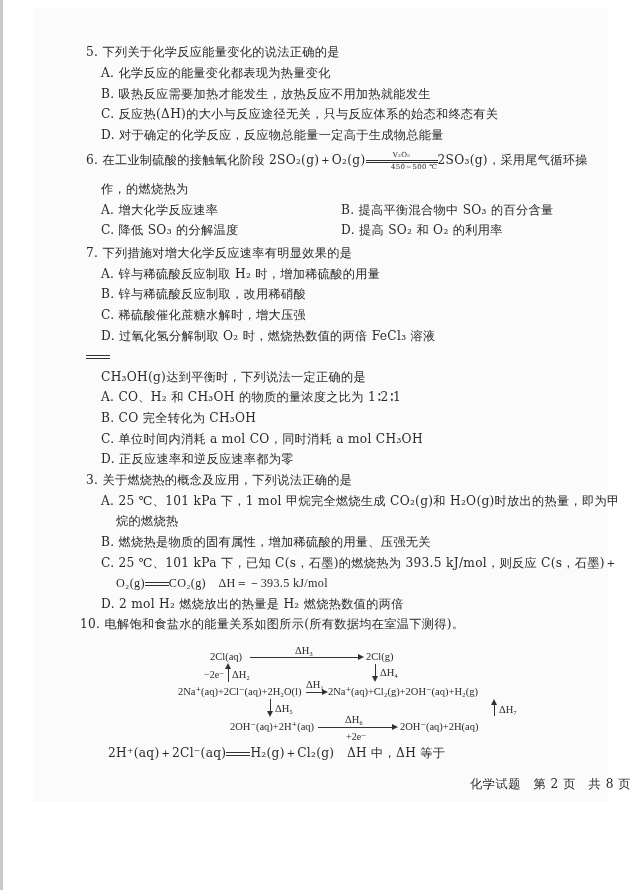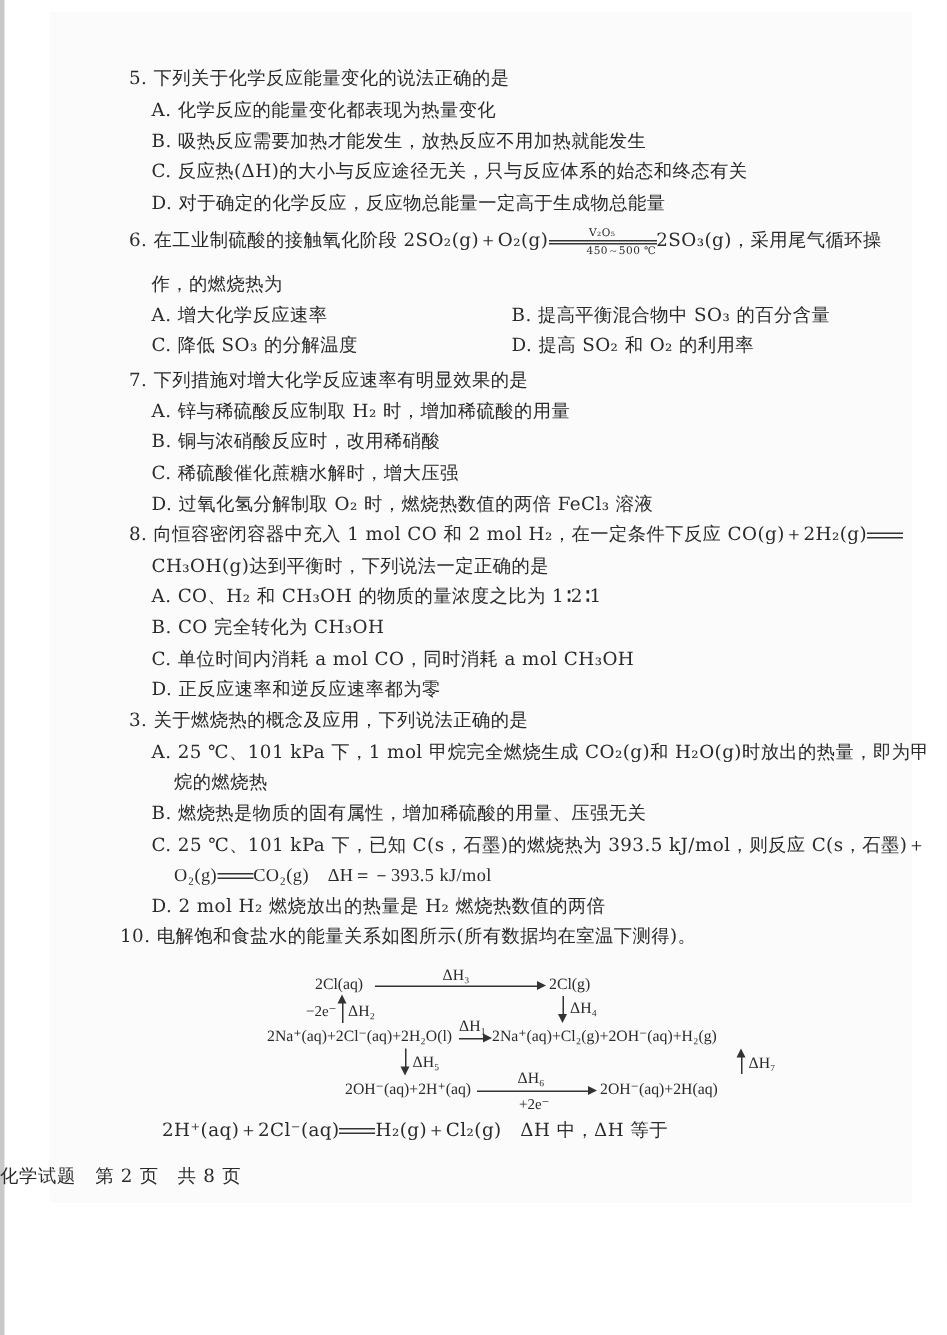--- a/index.html
+++ b/index.html
@@ -38,21 +38,21 @@
     .eq-arrow .top { position: absolute; top: -2px; left: 0; width: 100%; text-align: center; font-size: 7px; line-height: 8px; }
     .eq-arrow .bot { position: absolute; top: 10px; left: 0; width: 100%; text-align: right; font-size: 7px; line-height: 8px; }
     .eq-arrow .l1 { position: absolute; top: 7px; left: 0; width: 100%; height: 1px; background: #333; }
     .eq-arrow .l2 { position: absolute; top: 9px; left: 0; width: 100%; height: 1px; background: #333; }
     .eqbar { display: inline-block; position: relative; width: 24px; height: 10px; vertical-align: middle; }
     .eqbar::before { content: ""; position: absolute; top: 3px; left: 0; right: 0; height: 1px; background: #333; }
     .eqbar::after { content: ""; position: absolute; top: 6px; left: 0; right: 0; height: 1px; background: #333; }
     .eqrev { display: inline-block; position: relative; width: 24px; height: 10px; vertical-align: middle; }
     .eqrev::before { content: ""; position: absolute; top: 3px; left: 0; right: 0; height: 1px; background: #333; }
     .eqrev::after { content: ""; position: absolute; top: 6px; left: 0; right: 0; height: 1px; background: #333; }
-    .footer { position: absolute; left: 0; width: 631px; text-align: left; top: 776px; font-size: 12.2px; letter-spacing: 0.5px; }
+    .footer { position: absolute; left: 0; width: 631px; text-align: right; top: 776px; font-size: 12.2px; letter-spacing: 0.5px; }
   </style>
 </head>
 <body>
 
 <div class="left-strip"></div>
 <div class="page"></div>
 
 <div class="line q" style="top:44px">5. 下列关于化学反应能量变化的说法正确的是</div>
 <div class="line opt" style="top:65px">A. 化学反应的能量变化都表现为热量变化</div>
 <div class="line opt" style="top:86px">B. 吸热反应需要加热才能发生，放热反应不用加热就能发生</div>
@@ -63,26 +63,26 @@
   <span>6. 在工业制硫酸的接触氧化阶段 </span><span>2SO₂(g)＋O₂(g)</span><span class="eq-arrow"><span class="top">V₂O₅</span><span class="l1"></span><span class="l2"></span><span class="bot">450～500 ℃</span></span><span>2SO₃(g)，采用尾气循环操</span>
 </div>
 <div class="line opt" style="top:181px">作，的燃烧热为</div>
 <div class="line opt" style="top:202px">A. 增大化学反应速率</div>
 <div class="line col2" style="top:202px">B. 提高平衡混合物中 SO₃ 的百分含量</div>
 <div class="line opt" style="top:222px">C. 降低 SO₃ 的分解温度</div>
 <div class="line col2" style="top:222px">D. 提高 SO₂ 和 O₂ 的利用率</div>
 
 <div class="line q" style="top:245px">7. 下列措施对增大化学反应速率有明显效果的是</div>
 <div class="line opt" style="top:266px">A. 锌与稀硫酸反应制取 H₂ 时，增加稀硫酸的用量</div>
-<div class="line opt" style="top:286px">B. 铜与浓硝酸反应时，改用稀硝酸</div>
+<div class="line opt" style="top:286px">B. 锌与稀硫酸反应制取，改用稀硝酸</div>
 <div class="line opt" style="top:307px">C. 稀硫酸催化蔗糖水解时，增大压强</div>
 <div class="line opt" style="top:328px">D. 过氧化氢分解制取 O₂ 时，燃烧热数值的两倍 FeCl₃ 溶液</div>
 
 <div class="line q" style="top:348px">
-  <span>8. 向恒容密闭容器中充入 1 mol CO 和 2 mol H₂，在一定条件下反应 CO(g)＋2H₂(g)</span><span class="eqrev"></span>
+  <span class="eqrev"></span>
 </div>
 <div class="line opt" style="top:369px">CH₃OH(g)达到平衡时，下列说法一定正确的是</div>
 <div class="line opt" style="top:389px">A. CO、H₂ 和 CH₃OH 的物质的量浓度之比为 1∶2∶1</div>
 <div class="line opt" style="top:410px">B. CO 完全转化为 CH₃OH</div>
 <div class="line opt" style="top:431px">C. 单位时间内消耗 a mol CO，同时消耗 a mol CH₃OH</div>
 <div class="line opt" style="top:451px">D. 正反应速率和逆反应速率都为零</div>
 
 <div class="line q" style="top:472px">3. 关于燃烧热的概念及应用，下列说法正确的是</div>
 <div class="line opt" style="top:493px">A. 25 ℃、101 kPa 下，1 mol 甲烷完全燃烧生成 CO₂(g)和 H₂O(g)时放出的热量，即为甲</div>
 <div class="line cont" style="top:513px">烷的燃烧热</div>

